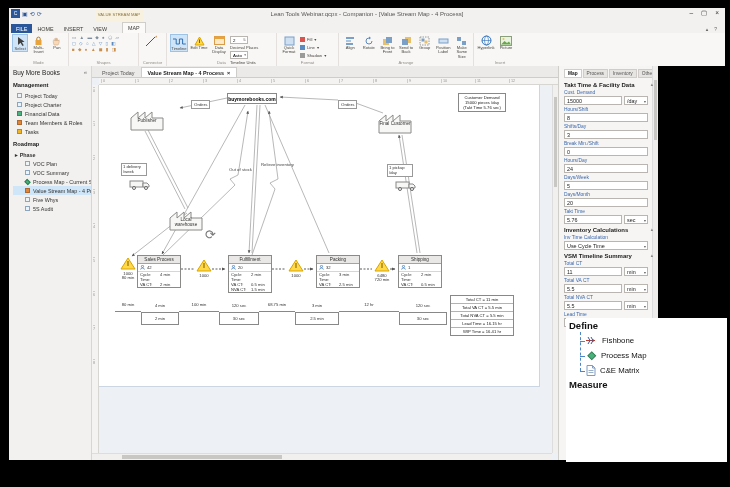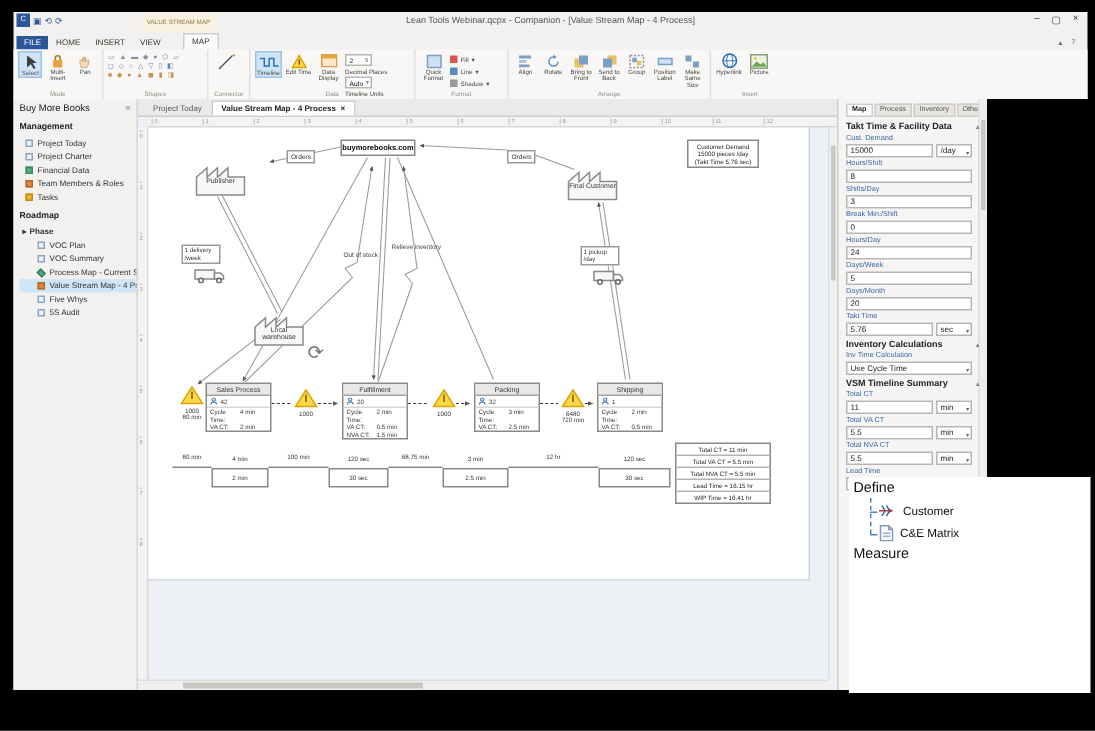--- a/index.html
+++ b/index.html
@@ -102,21 +102,21 @@
 .psec{font-weight:bold;font-size:6px;color:#222;margin:3px 0 2px;position:relative}
 .psec .car{position:absolute;right:-5px;top:0;font-size:4.5px;color:#888}
 .pfield{margin-bottom:2px}
 .plabel{color:#3a67ad;font-size:4.9px;margin-bottom:1px;white-space:nowrap}
 .pinput{display:flex;gap:2px}
 .pval{flex:1;background:#fff;border:1px solid #b9b6b2;height:9px;line-height:8px;padding:0 2px;color:#222}
 .punit{width:24px;background:#fff;border:1px solid #b9b6b2;height:9px;line-height:8px;padding:0 2px;position:relative;color:#222}
 .punit u{position:absolute;right:1px;top:1px;text-decoration:none;font-size:3.8px;color:#555}
 
 .popup{position:absolute;left:566px;top:318px;width:161px;height:144px;background:#fff;color:#111;padding:1px 0 0 3px;overflow:hidden}
-.pph{font-weight:normal;font-size:9.5px;margin:1px 0 2px}
+.pph{font-weight:bold;font-size:9.5px;margin:1px 0 2px}
 .ppsec{position:relative;margin-bottom:1px}
 .ppsec .vline{position:absolute;left:11px;top:-1px;bottom:7px;border-left:1px dashed #4a86c8}
 .ppitem{display:flex;align-items:center;gap:4px;height:15px;margin-left:17px;position:relative;font-size:7.8px;white-space:nowrap}
 .ppitem::before{content:"";position:absolute;left:-6px;top:50%;width:5px;border-top:1px dashed #4a86c8}
 </style>
 </head>
 <body>
 
 <div class="screen">
 
@@ -792,21 +792,27 @@
       <div class="vline"></div>
       <div class="ppitem">
         <svg width="12" height="9">
             <line x1="0" y1="4.5" x2="9" y2="4.5" stroke="#c0392b"></line>
             <path d="M9,4.5 l-2.2,-1.6 v3.2 z" fill="#c0392b"></path>
             <line x1="2" y1="1" x2="4" y2="4.5" stroke="#2e5fa3"></line>
             <line x1="5" y1="1" x2="7" y2="4.5" stroke="#2e5fa3"></line>
             <line x1="2" y1="8" x2="4" y2="4.5" stroke="#2e5fa3"></line>
             <line x1="5" y1="8" x2="7" y2="4.5" stroke="#2e5fa3"></line>
           </svg>
-        <span>Customer</span>
+        <span>Fishbone</span>
+      </div>
+      <div class="ppitem">
+        <svg width="11" height="11">
+            <rect x="3" y="3" width="5.5" height="5.5" transform="rotate(45 5.75 5.75)" fill="#49b27a" stroke="#2e7d54"></rect>
+          </svg>
+        <span>Process Map</span>
       </div>
       <div class="ppitem">
         <svg width="10" height="11">
             <path d="M1,0.5 h5.5 l2.5,2.5 v7.5 h-8 z" fill="#fff" stroke="#7d9cc0"></path>
             <path d="M6.5,0.5 v2.5 h2.5" fill="none" stroke="#7d9cc0"></path>
             <line x1="2.5" y1="5.5" x2="7.5" y2="5.5" stroke="#9ab0c8"></line>
             <line x1="2.5" y1="7.5" x2="7.5" y2="7.5" stroke="#9ab0c8"></line>
           </svg>
         <span>C&amp;E Matrix</span>
       </div>

